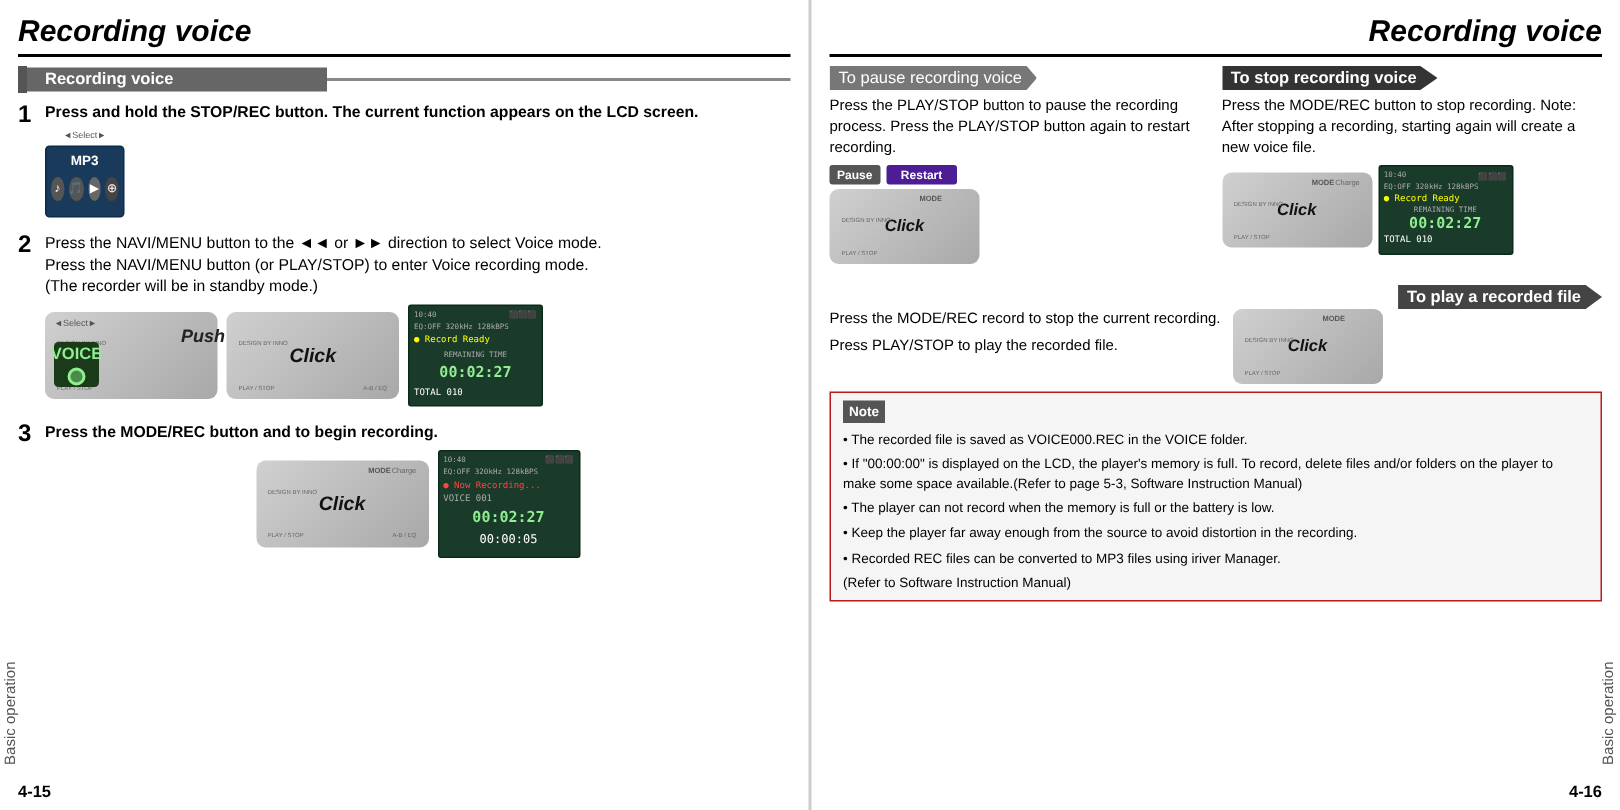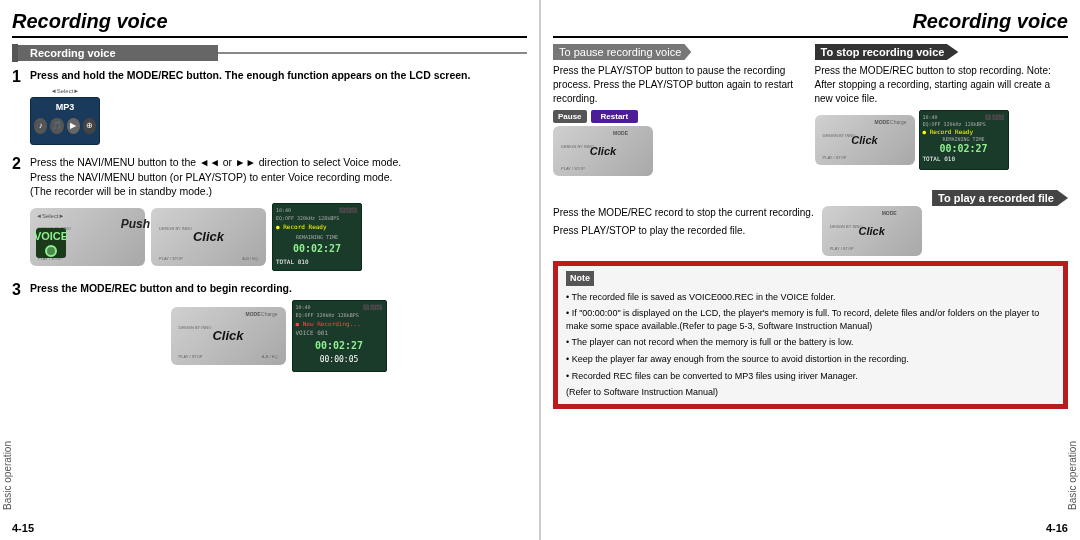--- a/index.html
+++ b/index.html
@@ -92,21 +92,21 @@
       color: #fff;
       font-size: 11px;
       font-weight: bold;
       padding: 2px 14px 2px 6px;
       clip-path: polygon(0 0, 92% 0, 100% 50%, 92% 100%, 0 100%);
     }
 
     
     .note-section {
       background: #f5f5f5;
-      border: 5px solid #b91c1c;
+      border: 1px solid #b91c1c;
       padding: 5px 8px;
       font-size: 9px;
       line-height: 1.4;
       margin-top: 5px;
     }
     .note-label {
       background: #555;
       color: #fff;
       font-size: 9px;
       font-weight: bold;
@@ -186,21 +186,21 @@
       right: 8px;
       font-size: 4px;
       color: #666;
     }
 
     
     .mp3-screen {
       background: #1a3a5c;
       border: 1px solid #0a2a4c;
       border-radius: 3px;
-      width: 70px;
+      width: 53px;
       height: 48px;
       padding: 3px;
       font-size: 6px;
       color: #fff;
       position: relative;
     }
 
     
     .rec-lcd {
       background: #1a3a2a;
@@ -256,21 +256,21 @@
 
   <div style="display:flex; align-items:center; margin-bottom:6px;">
     <div style="width:6px; height:18px; background:#555; margin-right:0;"></div>
     <div style="background:#666; color:#fff; font-size:11px; font-weight:bold; padding:2px 12px; flex:1; max-width:200px;">Recording voice</div>
     <div style="flex:1; height:2px; background:#888;"></div>
   </div>
 
   <div class="step">
     <div class="step-num">1</div>
     <div class="step-text">
-      <span class="bold">Press and hold the MODE/REC button. The enough function appears on the LCD screen.</span>
+      <span class="bold">Press and hold the STOP/REC button. The current function appears on the LCD screen.</span>
       
       <div class="device-row" style="margin-top:4px;">
 
         <div style="display:flex; flex-direction:column; align-items:center; gap:2px;">
           <div style="font-size:6px; color:#555;">◄Select►</div>
           <div class="mp3-screen">
             <div style="font-size:9px; font-weight:bold; color:#fff; text-align:center; margin-bottom:2px;">MP3</div>
             <div style="display:flex; justify-content:center; gap:3px; margin-top:4px;">
               <div style="width:16px; height:16px; background:#555; border-radius:50%; display:flex; align-items:center; justify-content:center; font-size:8px; color:#fff;">♪</div>
               <div style="width:16px; height:16px; background:#555; border-radius:50%; display:flex; align-items:center; justify-content:center; font-size:8px; color:#fff;">🎵</div>

